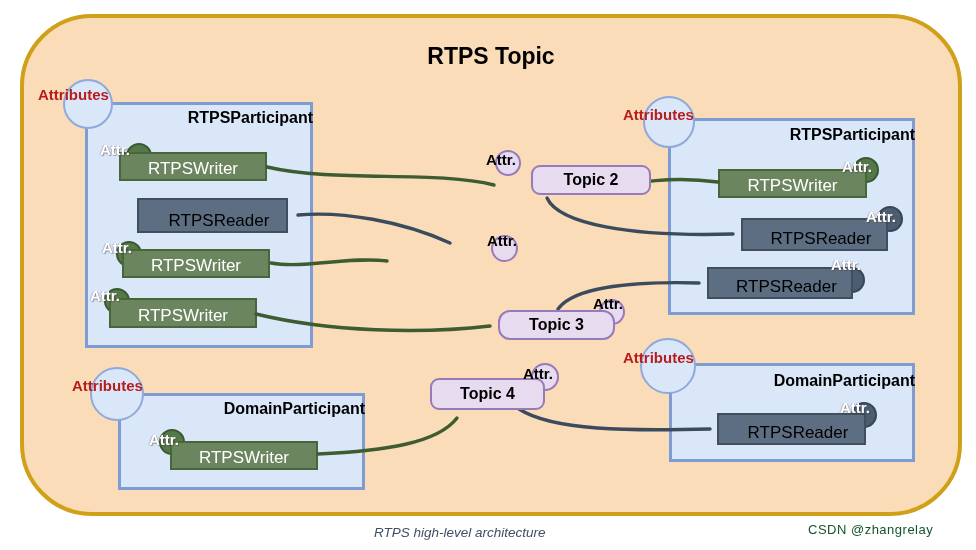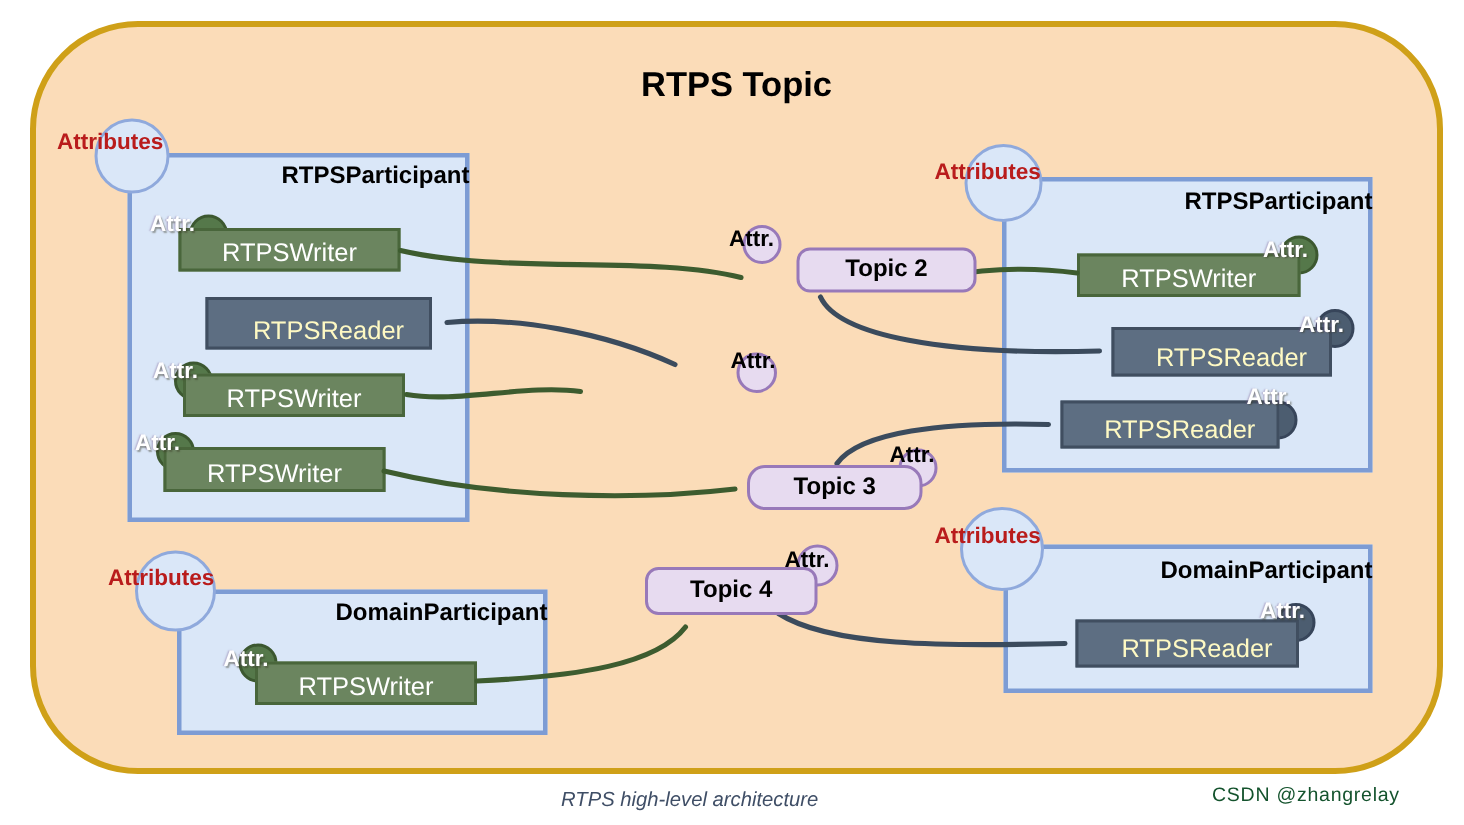--- a/index.html
+++ b/index.html
@@ -10,21 +10,21 @@
           box-sizing:border-box;z-index:0;}
   .title{position:absolute;left:20px;top:43px;width:942px;text-align:center;
          font-size:23px;font-weight:bold;color:#000;z-index:7;}
   .pbox{position:absolute;background:#DAE7F8;border:3px solid #7D9CD4;
         box-sizing:border-box;z-index:1;}
   .plabel{position:absolute;font-size:16px;font-weight:bold;color:#000;
           text-align:right;white-space:nowrap;z-index:7;}
   .member{position:absolute;display:flex;align-items:flex-end;justify-content:center;
           box-sizing:border-box;font-size:17px;z-index:2;}
   .writer{background:#6B855F;border:2px solid #49663B;color:#ffffff;}
-  .reader{background:#5D6E82;border:2px solid #404E60;color:#fef9c3;padding-left:13px;}
+  .reader{background:#5D6E82;border:2px solid #404E60;color:#000000;padding-left:13px;}
   .badge{position:absolute;width:26px;height:26px;border-radius:50%;
          box-sizing:border-box;z-index:1;}
   .badge.green{background:#55784A;border:2px solid #3C5830;}
   .badge.slate{background:#4C5D70;border:2px solid #37455A;}
   .wires{position:absolute;left:0;top:0;z-index:3;pointer-events:none;}
   .wires path{fill:none;stroke-width:3.4px;stroke-linecap:round;}
   .wire-g{stroke:#3D5C2F;}
   .wire-d{stroke:#3B4B5D;}
   .attrib-circle{position:absolute;border-radius:50%;background:#DAE7F8;
                  border:2px solid #8FA9DC;box-sizing:border-box;z-index:4;}

